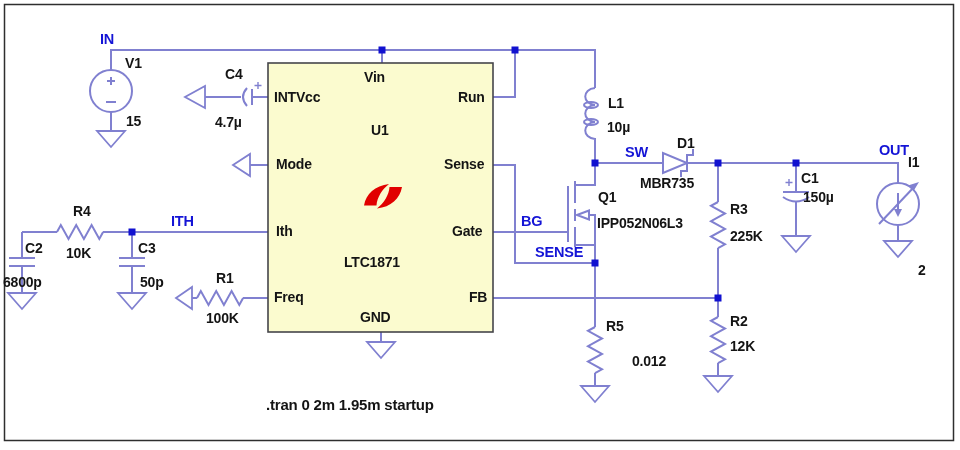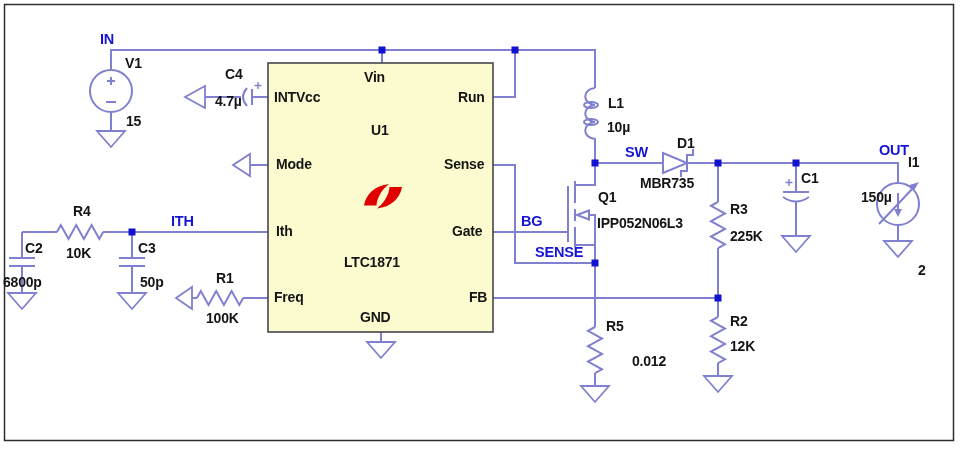--- a/index.html
+++ b/index.html
@@ -167,21 +167,21 @@
 <span class="net" style="left:171px;top:214px">ITH</span>
 <span class="net" style="left:625px;top:145px">SW</span>
 <span class="net" style="left:521px;top:214px">BG</span>
 <span class="net" style="left:535px;top:245px">SENSE</span>
 <span class="net" style="left:879px;top:143px">OUT</span>
 
 <span class="lbl" style="left:125px;top:56px">V1</span>
 <span class="lbl" style="left:126px;top:114px">15</span>
 
 <span class="lbl" style="left:225px;top:67px">C4</span>
-<span class="lbl" style="left:215px;top:94px">4.7µ</span>
+<span class="lbl" style="left:215px;top:115px">4.7µ</span>
 
 <span class="lbl" style="left:73px;top:204px">R4</span>
 <span class="lbl" style="left:66px;top:246px">10K</span>
 
 <span class="lbl" style="left:25px;top:241px">C2</span>
 <span class="lbl" style="left:3px;top:275px">6800p</span>
 
 <span class="lbl" style="left:138px;top:241px">C3</span>
 <span class="lbl" style="left:140px;top:275px">50p</span>
 
@@ -200,33 +200,34 @@
 <span class="lbl" style="left:730px;top:202px">R3</span>
 <span class="lbl" style="left:730px;top:229px">225K</span>
 
 <span class="lbl" style="left:730px;top:314px">R2</span>
 <span class="lbl" style="left:730px;top:339px">12K</span>
 
 <span class="lbl" style="left:606px;top:319px">R5</span>
 <span class="lbl" style="left:632px;top:354px">0.012</span>
 
 <span class="lbl" style="left:801px;top:171px">C1</span>
-<span class="lbl" style="left:861px;top:190px">150µ</span>
+<span class="lbl" style="left:803px;top:190px">150µ</span>
 
 <span class="lbl" style="left:908px;top:155px">I1</span>
 <span class="lbl" style="left:960px;top:241px">load</span>
 <span class="lbl" style="left:918px;top:263px">2</span>
 
 <span class="pin" style="left:364px;top:70px">Vin</span>
 <span class="pin" style="left:274px;top:90px">INTVcc</span>
 <span class="pin" style="left:276px;top:157px">Mode</span>
 <span class="pin" style="left:276px;top:224px">Ith</span>
 <span class="pin" style="left:274px;top:290px">Freq</span>
 <span class="pin" style="left:360px;top:310px">GND</span>
 <span class="pin" style="left:458px;top:90px">Run</span>
 <span class="pin" style="left:444px;top:157px">Sense</span>
 <span class="pin" style="left:452px;top:224px">Gate</span>
 <span class="pin" style="left:469px;top:290px">FB</span>
 <span class="pin" style="left:371px;top:123px">U1</span>
 <span class="pin" style="left:344px;top:255px">LTC1871</span>
 
+<span class="directive" style="left:266px;top:397px">.tran 0 2m 1.95m startup</span>
 
 </div>
 
 </body></html>

